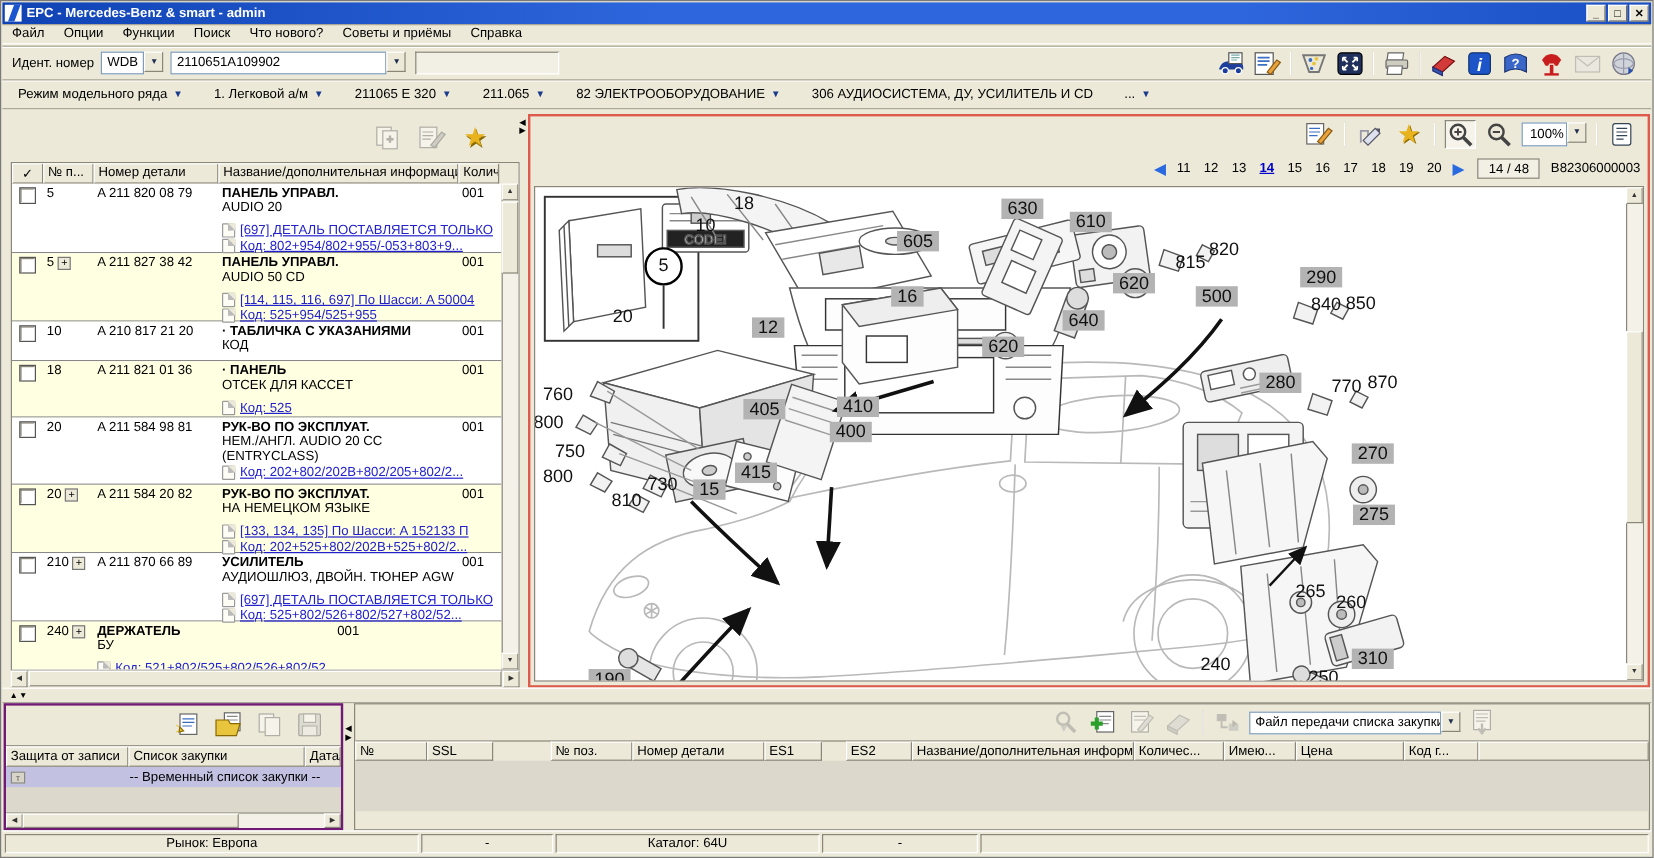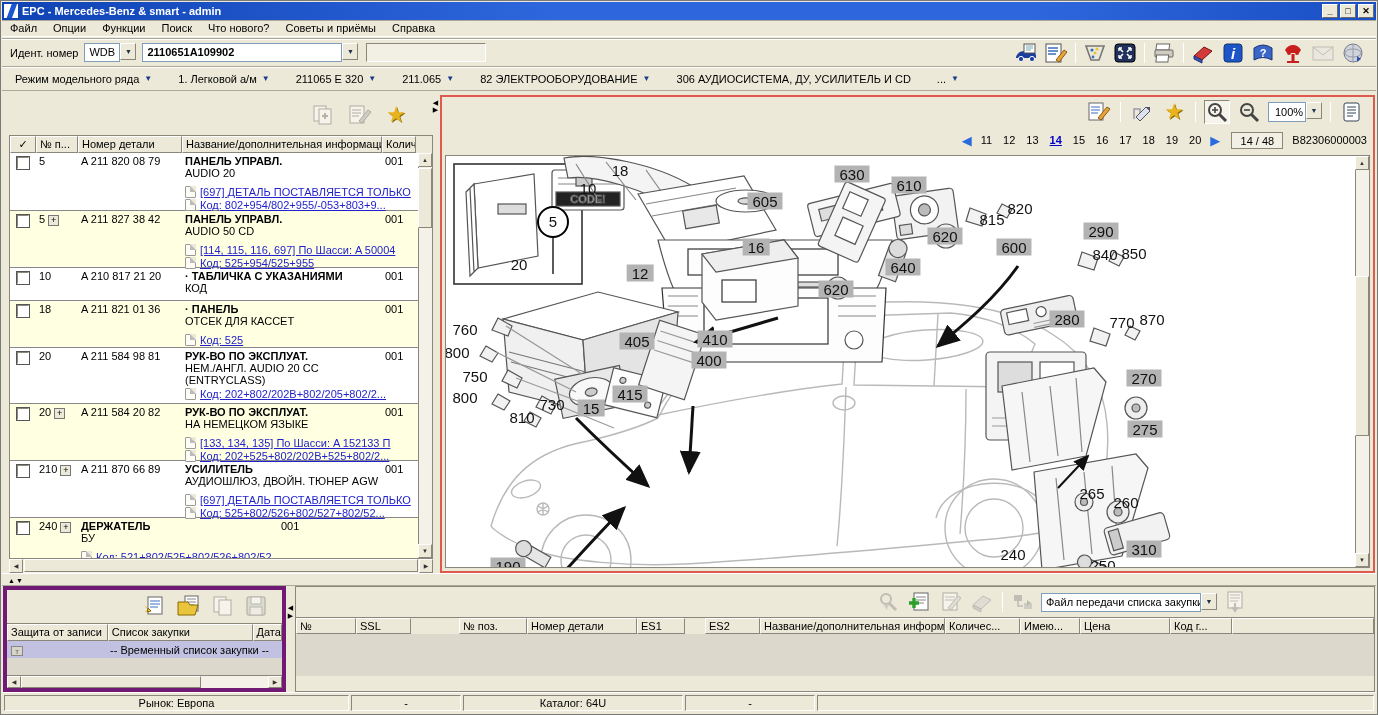--- a/index.html
+++ b/index.html
@@ -31,21 +31,21 @@
   .menuitem { padding:2px 8px; }
 
   
   #identbar { position:absolute; left:1px; top:37px; right:1px; height:28px; background:#ece9d8;
     display:flex; align-items:center; border-top:1px solid #aca899; box-shadow:0 1px 0 #fff inset; }
   #identbar .lbl { margin:0 6px 0 8px; }
   .combo { display:flex; height:19px; }
   .combo .cval { padding:2px 4px 0 4px; min-width:30px; }
   .cbtn { width:16px; height:17px; background:#ece9d8; border:1px solid; border-color:#fff #8a867a #8a867a #fff;
     font-size:7px; text-align:center; line-height:15px; color:#203050; }
-  #identval { width:200px;font-weight:bold; }
+  #identval { width:180px; }
   #extrafield { width:120px; height:19px; background:#f2efe4; margin-left:8px; }
 
   .tbicons { margin-left:auto; display:flex; align-items:center; gap:4px; padding-right:10px; }
   .ico { width:26px; height:24px; display:flex; align-items:center; justify-content:center; }
   .vsep { width:1px; height:20px; background:#aca899; border-right:1px solid #fff; margin:0 2px; }
 
   
   #navbar { position:absolute; left:1px; top:65px; right:1px; height:25px; background:#ece9d8;
     display:flex; align-items:center; border-top:1px solid #aca899; box-shadow:0 1px 0 #fff inset;
     border-bottom:1px solid #aca899; }
@@ -102,21 +102,21 @@
   #vw-vsb { top:0; right:0; bottom:0; width:14px; border-left:1px solid #8a867a; }
   .dlabel { position:absolute; transform:translate(-50%,-50%); font-size:15px; color:#111; white-space:nowrap; }
   .dlabel.badge { background:#b3b3b3; padding:0 5px; }
   .dlabel.circle { border:2px solid #000; background:#fff; border-radius:50%; width:32px; height:32px; line-height:28px; text-align:center; }
 
   
   #hsplit { position:absolute; left:1px; top:572px; right:1px; height:13px; background:#ece9d8;
     border-top:1px solid #fff; border-bottom:1px solid #aca899; }
   #hsplit .tris { position:absolute; left:6px; top:3px; font-size:7px; letter-spacing:1px; }
 
-  #bl-panel { position:absolute; left:2px; top:585px; width:283px; height:106px; background:#ece9d8; border:4px solid #701a75; }
+  #bl-panel { position:absolute; left:2px; top:585px; width:283px; height:106px; background:#ece9d8; border:2px solid #701a75; }
   #bl-toolbar { height:32px; display:flex; align-items:center; justify-content:flex-end; gap:8px; padding-right:12px; }
   #bl-table { position:absolute; left:0; top:33px; right:0; bottom:13px; background:#dcd8cc; border-top:1px solid #8a867a; }
   .blc0{width:103px;} .blc1{width:148px;} .blc2{width:30px;}
   #bl-row { display:flex; height:17px; background:#c2c1e2; align-items:center; }
   #bl-row .lockcell { width:103px; padding-left:4px; }
   .lockico { display:inline-block; width:12px; height:10px; border:1px solid #888; background:#d8d4c8; font-size:8px; line-height:9px; text-align:center; color:#666; }
   #bl-hsb { left:0; right:0; bottom:0; height:13px; border-top:1px solid #8a867a; }
 
   #bsplit { position:absolute; left:286px; top:585px; width:7px; height:106px; }
   #bsplit .tri{ font-size:7px; line-height:8px; text-align:center; }
@@ -686,21 +686,21 @@
         <span class="dlabel badge" style="left: 194px; top: 117px;">12</span>
         <span class="dlabel badge" style="left: 310px; top: 91px;">16</span>
         <span class="dlabel badge" style="left: 319px; top: 45px;">605</span>
         <span class="dlabel badge" style="left: 406px; top: 18px;">630</span>
         <span class="dlabel badge" style="left: 463px; top: 29px;">610</span>
         <span class="dlabel plain" style="left: 546px; top: 63px;">815</span>
         <span class="dlabel plain" style="left: 574px; top: 52px;">820</span>
         <span class="dlabel badge" style="left: 499px; top: 80px;">620</span>
         <span class="dlabel badge" style="left: 390px; top: 133px;">620</span>
         <span class="dlabel badge" style="left: 457px; top: 111px;">640</span>
-        <span class="dlabel badge" style="left: 568px; top: 91px;">600</span>
+        <span class="dlabel badge" style="left: 568px; top: 91px;">500</span>
         <span class="dlabel badge" style="left: 655px; top: 75px;">290</span>
         <span class="dlabel plain" style="left: 659px; top: 98px;">840</span>
         <span class="dlabel plain" style="left: 688px; top: 97px;">850</span>
         <span class="dlabel badge" style="left: 621px; top: 163px;">280</span>
         <span class="dlabel plain" style="left: 676px; top: 166px;">770</span>
         <span class="dlabel plain" style="left: 706px; top: 163px;">870</span>
         <span class="dlabel badge" style="left: 698px; top: 222px;">270</span>
         <span class="dlabel badge" style="left: 699px; top: 273px;">275</span>
         <span class="dlabel plain" style="left: 19px; top: 173px;">760</span>
         <span class="dlabel plain" style="left: 11px; top: 196px;">800</span>

